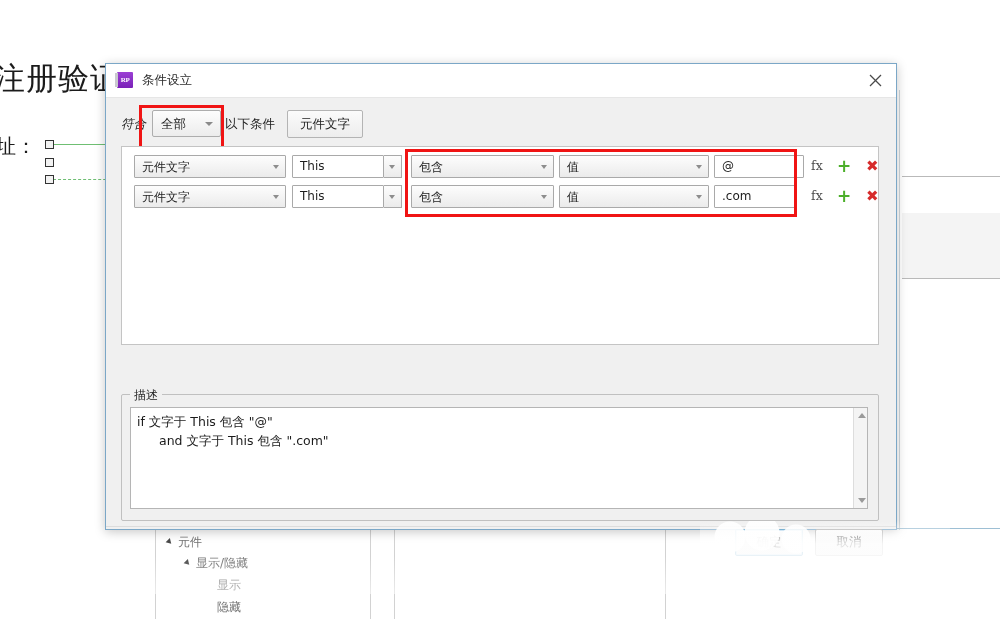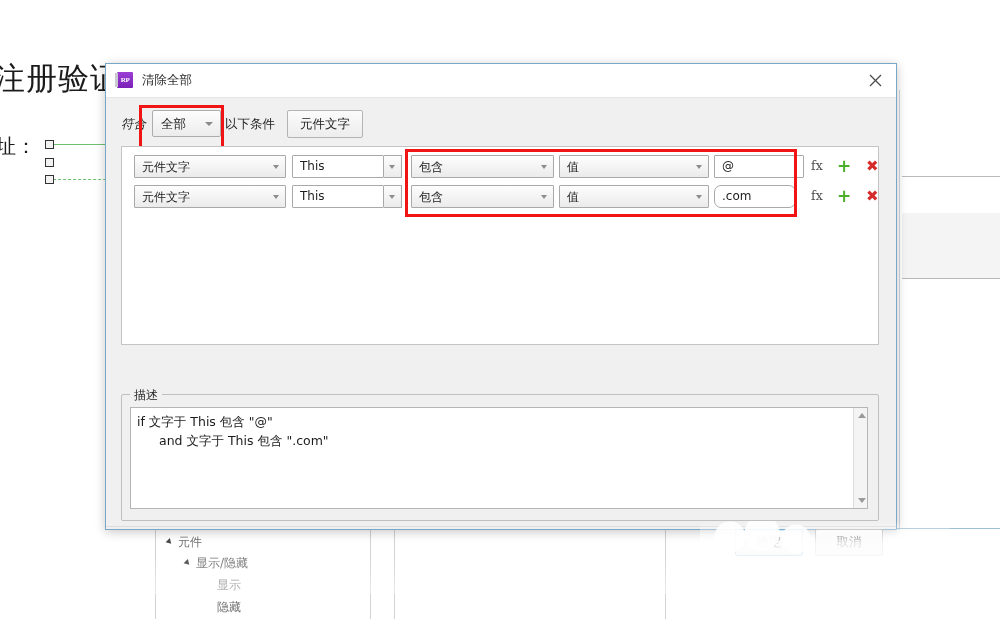--- a/index.html
+++ b/index.html
@@ -217,21 +217,21 @@
   <div class="tree-sep" style="left:394px;"></div>
   <div class="tree-sep" style="left:665px;"></div>
 </div>
 
 <div id="dialog">
 
   <div class="titlebar">
     <div class="rp-icon">
         <i>RP</i>
       </div>
-    <div class="dlg-title">清除全部</div>
+    <div class="dlg-title">条件设立</div>
     <div class="close-btn">
       <svg width="13" height="13" viewBox="0 0 13 13">
         <line x1="1" y1="1" x2="12" y2="12" stroke="#4a4a4a" stroke-width="1.2"></line>
         <line x1="12" y1="1" x2="1" y2="12" stroke="#4a4a4a" stroke-width="1.2"></line>
       </svg>
     </div>
   </div>
 
   <div class="dlg-body">
 
@@ -288,21 +288,21 @@
           <div class="arw"></div>
         </div>
         <div class="fld combo" style="left:289px;width:143px;">
           <span>包含</span>
           <div class="arw"></div>
         </div>
         <div class="fld combo" style="left:437px;width:150px;">
           <span>值</span>
           <div class="arw"></div>
         </div>
-        <div class="fld text" style="left:592px;width:82px;border-radius:7px;">
+        <div class="fld text" style="left:592px;width:82px;">
           <span>.com</span>
         </div>
         <div class="fx-lnk" style="left:689px;">fx</div>
         <div class="plus-btn" style="left:715px;">+</div>
         <div class="del-btn" style="left:744px;">✖</div>
       </div>
     </div>
 
     <div class="redbox" style="left:299px;top:51px;width:386px;height:62px;"></div>
 

